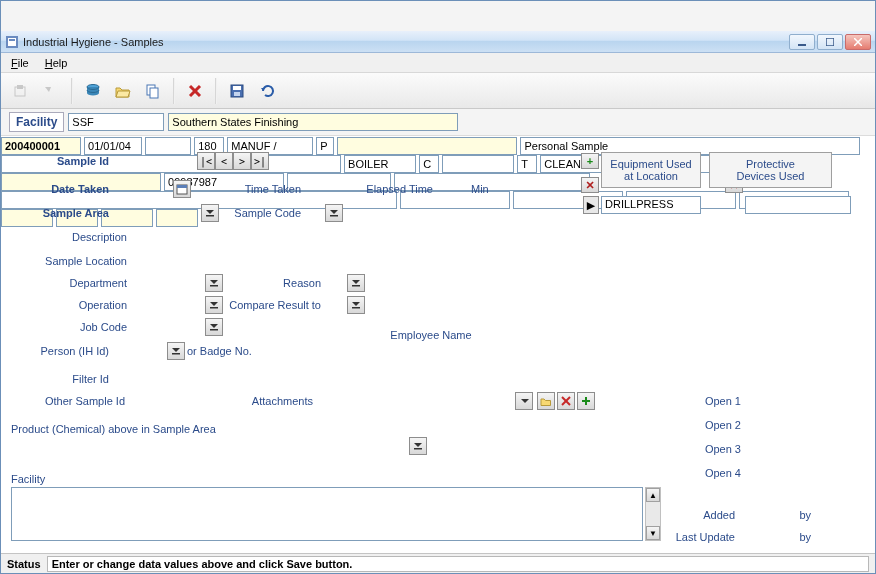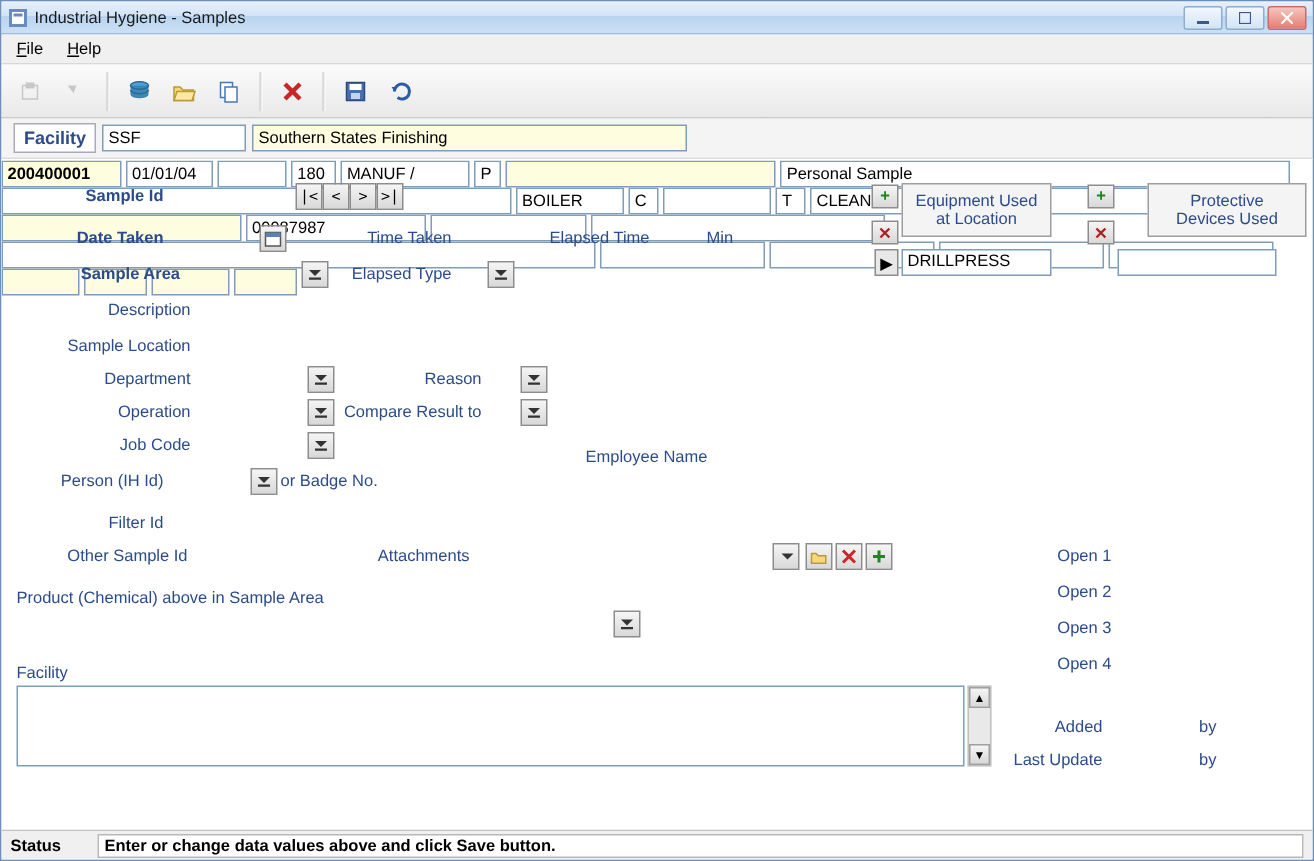--- a/index.html
+++ b/index.html
@@ -19,20 +19,21 @@
     display: flex;
     flex-direction: column;
   }
   .titlebar {
     height: 22px;
     background: linear-gradient(to bottom, #e8f0fb 0%, #d2e4f7 45%, #b8d4ef 46%, #cce0f4 100%);
     display: flex;
     align-items: center;
     padding: 0 4px;
     border-bottom: 1px solid #9db8d8;
+    margin-top: 30px;
   }
   .titlebar .icon { width:14px; height:14px; margin-right:4px; display:flex;align-items:center;justify-content:center; }
   .titlebar .title { flex:1; color:#1a1a1a; font-size:11px; }
   .titlebar .winctrl { display:flex; gap:2px; }
   .winbtn {
     width:26px; height:16px; border:1px solid #8faecd; border-radius:2px;
     background: linear-gradient(to bottom,#f2f7fd,#d3e4f5);
     display:flex;align-items:center;justify-content:center;
     font-size:9px; cursor:pointer;
   }
@@ -119,21 +120,21 @@
     position:absolute; border:1px solid #7f9db9; background:#fff;
     height:18px; padding:1px 3px;
   }
   .rowptr {
     position:absolute; width:16px; height:18px;
     border:1px solid #8d8d8d; background:#e8e8e8;
     display:flex;align-items:center;justify-content:center;
   }
   .statusbar {
     height:20px; border-top:1px solid #c4c4c4;
-    display:flex;align-items:center; padding:0 6px; gap:24px;
+    display:flex;align-items:center; padding:0 6px; gap:6px;
     background:#f0f0f0;
   }
   .statusbar .slabel { font-weight:bold; }
   .statusbar .stext {
     flex:1; background:#fff; border:1px solid #b8b8b8;
     padding:1px 4px; font-weight:bold;
   }
   textarea.txtarea {
     position:absolute; border:1px solid #7f9db9; font-family:inherit;
     font-size:11px; resize:none;
@@ -275,31 +276,31 @@
     
     <span class="lbl" style="left:210px;top:46px;width:90px">Time Taken</span>
     <input class="txtinput" style="left: 304px; top: 43px; width: 46px;" value="">
 
     
     <span class="lbl" style="left:352px;top:46px;width:80px">Elapsed Time</span>
     <input class="txtinput" style="left: 436px; top: 43px; width: 30px;" value="180">
     <span class="lbl" style="left:470px;top:46px;width:30px;text-align:left">Min</span>
 
     
-    <span class="lbl bold" style="left:11px;top:70px;width:108px">Sample Area</span>
+    <span class="lbl bold" style="left:0;top:70px;width:108px">Sample Area</span>
     <input class="txtinput" style="left: 112px; top: 67px; width: 86px;" value="MANUF /">
     <div class="ddbtn fld" style="left:200px;top:67px">
         <svg width="10" height="10">
           <path d="M1 2 h8 l-4 4 z" fill="#333"></path>
           <rect x="1" y="7" width="8" height="1.5" fill="#333"></rect>
         </svg>
       </div>
 
     
-    <span class="lbl" style="left:222px;top:70px;width:78px">Elapsed Type</span>
+    <span class="lbl" style="left:222px;top:70px;width:78px">Sample Code</span>
     <input class="txtinput" style="left: 304px; top: 67px; width: 18px;" value="P">
     <div class="ddbtn fld" style="left:324px;top:67px">
         <svg width="10" height="10">
           <path d="M1 2 h8 l-4 4 z" fill="#333"></path>
           <rect x="1" y="7" width="8" height="1.5" fill="#333"></rect>
         </svg>
       </div>
     <input class="txtinput readonly-yellow" readonly="" style="left: 344px; top: 67px; width: 180px;" value="">
 
     
@@ -441,21 +442,21 @@
     <div class="rowptr" style="left:582px;top:59px">▶</div>
     <div class="gridcell" style="left:600px;top:59px;width:100px"><span>DRILLPRESS</span></div>
 
     
     <div class="fld" style="left:724px;top:16px">
       <div class="addbtn">+</div>
     </div>
     <div class="fld" style="left:724px;top:40px">
       <div class="delbtn">✕</div>
     </div>
-    <div class="sidebox" style="left:764px;top:15px;width:106px;height:36px;white-space:pre-line">Protective
+    <div class="sidebox" style="left:708px;top:15px;width:123px;height:36px;white-space:pre-line">Protective
 Devices Used</div>
     <div class="gridcell" style="left:744px;top:59px;width:106px"><span></span></div>
 
     
     <span class="lbl" style="left:680px;top:258px;width:60px">Open 1</span>
     <input class="txtinput" style="left: 744px; top: 255px; width: 110px;" value="">
     <span class="lbl" style="left:680px;top:282px;width:60px">Open 2</span>
     <input class="txtinput" style="left: 744px; top: 279px; width: 110px;" value="">
     <span class="lbl" style="left:680px;top:306px;width:60px">Open 3</span>
     <input class="txtinput" style="left: 744px; top: 303px; width: 110px;" value="">

